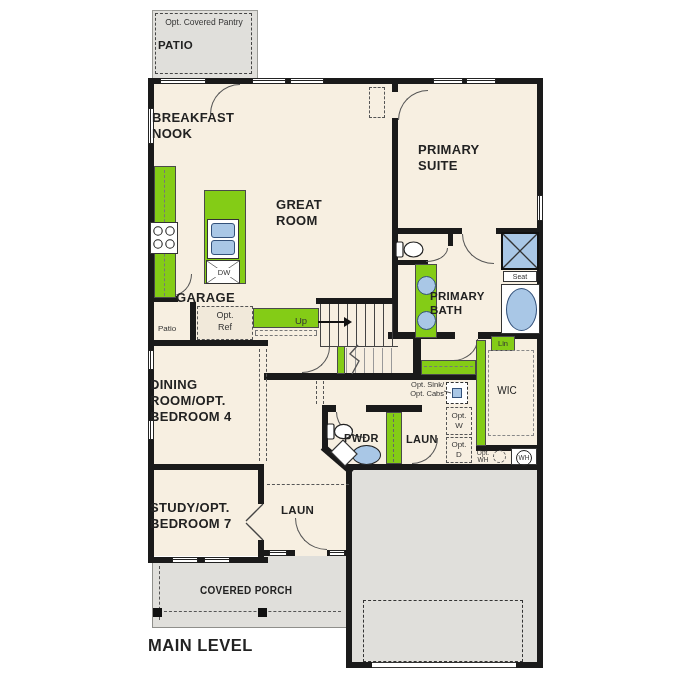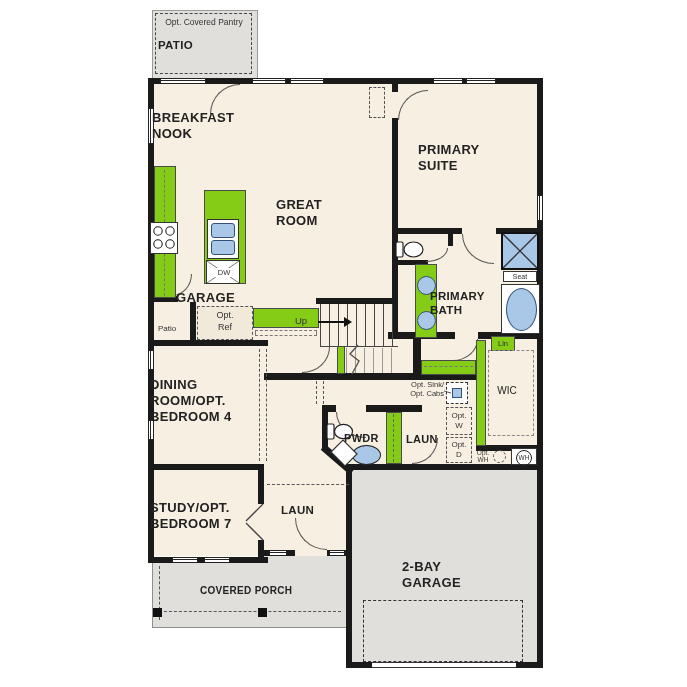--- a/index.html
+++ b/index.html
@@ -237,17 +237,16 @@
 SUITE</div>
   <div class="lbl" style="left:176px;top:290px;width:84px;font-size:13px;">GARAGE</div>
   <div class="lbl" style="left:430px;top:289px;width:74px;font-size:11.5px;">PRIMARY
 BATH</div>
   <div class="lbl" style="left:150px;top:377px;width:112px;font-size:13px;">DINING
 ROOM/OPT.
 BEDROOM 4</div>
   <div class="lbl" style="left:150px;top:500px;width:114px;font-size:13px;">STUDY/OPT.
 BEDROOM 7</div>
   <div class="lbl" style="left:281px;top:503px;width:48px;font-size:11.5px;">LAUN</div>
-  <div class="lbl" style="left:402px;top:559px;width:86px;font-size:13px;">2-BAY
-GARAGE</div>
   <div class="lbl" style="left:200px;top:585px;width:120px;font-size:10px;">COVERED PORCH</div>
+  <div class="lbl" style="left:148px;top:635px;width:160px;font-size:16.5px;text-align:left;letter-spacing:.5px;">MAIN LEVEL</div>
 
 </div>
 
 </body></html>

